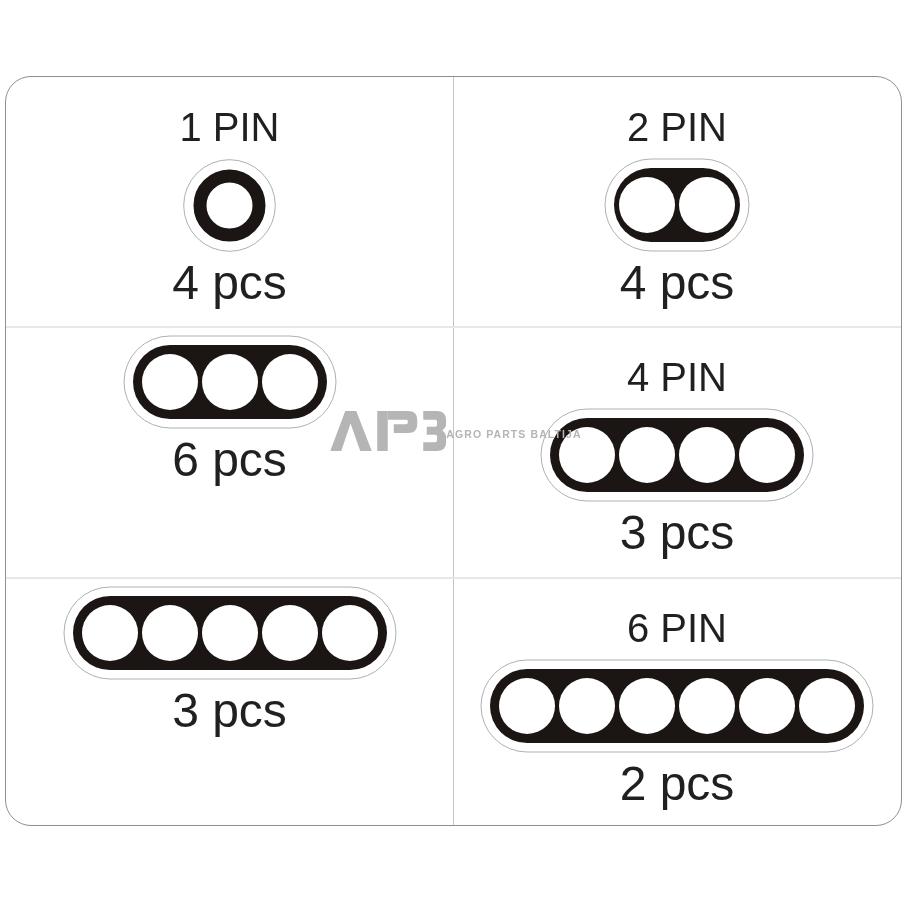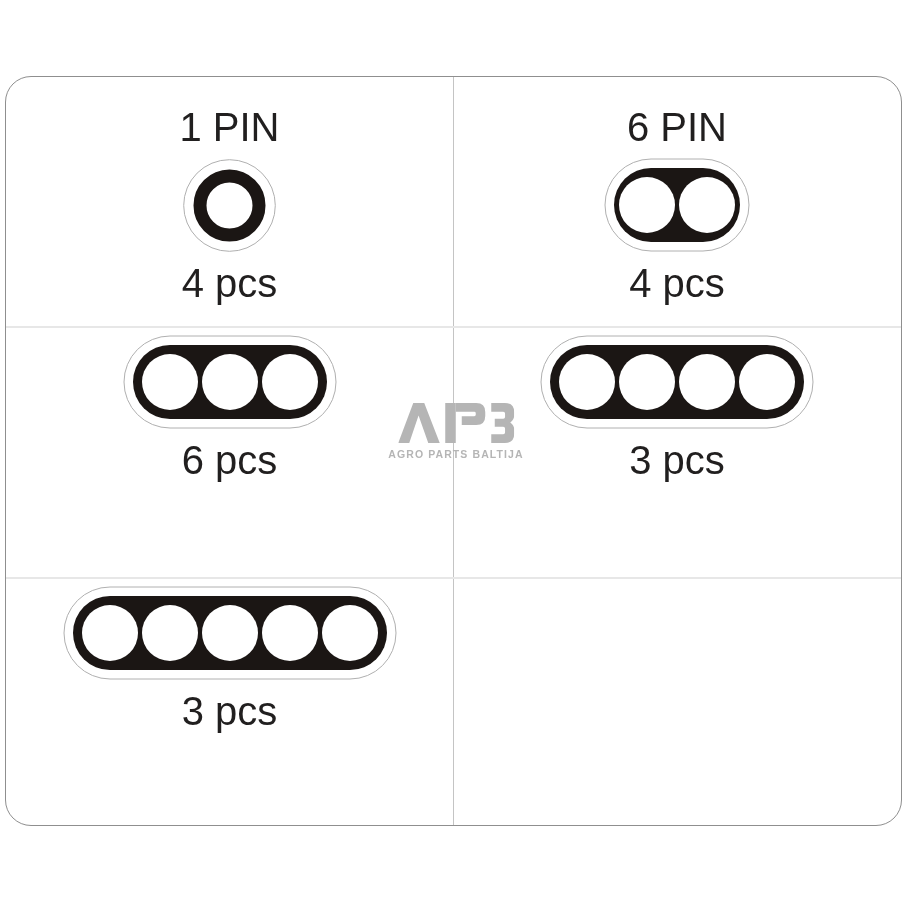--- a/index.html
+++ b/index.html
@@ -16,29 +16,29 @@
     position:absolute;inset:0;
     display:grid;grid-template-columns:447px 448px;grid-template-rows:250px 251px 249px;
   }
   .cell{display:flex;flex-direction:column;align-items:center;text-align:center;}
   .pin-title{
     margin-top:27px;height:46px;line-height:46px;font-size:40px;
     color:var(--ink,#211f1f);white-space:nowrap;
   }
   .connector-wrap{height:110px;display:flex;align-items:center;justify-content:center;}
   .pcs-label{
-    height:46px;line-height:46px;font-size:40px;color:var(--ink,#211f1f);white-space:nowrap;
+    height:46px;line-height:46px;font-size:48px;color:var(--ink,#211f1f);white-space:nowrap;
   }
   .divider-v{position:absolute;left:447px;top:0;width:1px;height:100%;background:var(--div-v,#c4c4c4);}
   .divider-h{position:absolute;left:0;width:100%;height:2px;background:var(--div-h,#e7e7e7);}
   .divider-h.first{top:249px;}
   .divider-h.second{top:500px;}
   .watermark{
-    position:absolute;left:450px;top:326px;transform:translateX(-50%);
-    display:flex;flex-direction:column;align-items:center;z-index:3;pointer-events:none;
+    position:absolute;left:450px;top:334px;transform:translateX(-50%);
+    display:flex;flex-direction:row;align-items:center;z-index:3;pointer-events:none;
   }
   .watermark-tagline{
     margin-top:5px;font-size:10.5px;font-weight:700;letter-spacing:1.1px;
     color:var(--wm,#b5b5b5);white-space:nowrap;
   }
 </style>
 </head>
 <body>
 
 <div class="canvas">
@@ -50,21 +50,21 @@
         <div class="connector-wrap connector-slot">
             <svg width="95" height="95" viewBox="0 0 95 95">
               <circle cx="47.5" cy="47.5" r="45.8" fill="#ffffff" stroke="#b0b0b0" stroke-width="1"></circle>
               <circle cx="47.5" cy="47.5" r="29.5" fill="#ffffff" stroke="#1b1614" stroke-width="13"></circle>
             </svg>
           </div>
         <div class="pcs-label">4 pcs</div>
       </div>
 
       <div class="cell">
-        <div class="pin-title">6 PIN</div>
+        <div class="pin-title">2 PIN</div>
         <div class="connector-wrap connector-slot">
             <svg width="146" height="94" viewBox="0 0 146 94">
               <rect x="1" y="1" width="144" height="92" rx="46" fill="#ffffff" stroke="#b0b0b0" stroke-width="1"></rect>
               <rect x="10" y="10" width="126" height="74" rx="37" fill="#1b1614"></rect>
               <circle cx="43" cy="47" r="28" fill="#ffffff"></circle>
               <circle cx="103" cy="47" r="28" fill="#ffffff"></circle>
             </svg>
           </div>
         <div class="pcs-label">4 pcs</div>
       </div>
@@ -76,20 +76,21 @@
               <rect x="10" y="10" width="194" height="74" rx="37" fill="#1b1614"></rect>
               <circle cx="47" cy="47" r="28" fill="#ffffff"></circle>
               <circle cx="107" cy="47" r="28" fill="#ffffff"></circle>
               <circle cx="167" cy="47" r="28" fill="#ffffff"></circle>
             </svg>
           </div>
         <div class="pcs-label">6 pcs</div>
       </div>
 
       <div class="cell">
+        <div class="pin-title">4 PIN</div>
         <div class="connector-wrap connector-slot">
             <svg width="274" height="94" viewBox="0 0 274 94">
               <rect x="1" y="1" width="272" height="92" rx="46" fill="#ffffff" stroke="#b0b0b0" stroke-width="1"></rect>
               <rect x="10" y="10" width="254" height="74" rx="37" fill="#1b1614"></rect>
               <circle cx="47" cy="47" r="28" fill="#ffffff"></circle>
               <circle cx="107" cy="47" r="28" fill="#ffffff"></circle>
               <circle cx="167" cy="47" r="28" fill="#ffffff"></circle>
               <circle cx="227" cy="47" r="28" fill="#ffffff"></circle>
             </svg>
           </div>
@@ -104,20 +105,36 @@
               <circle cx="47" cy="47" r="28" fill="#ffffff"></circle>
               <circle cx="107" cy="47" r="28" fill="#ffffff"></circle>
               <circle cx="167" cy="47" r="28" fill="#ffffff"></circle>
               <circle cx="227" cy="47" r="28" fill="#ffffff"></circle>
               <circle cx="287" cy="47" r="28" fill="#ffffff"></circle>
             </svg>
           </div>
         <div class="pcs-label">3 pcs</div>
       </div>
 
+      <div class="cell">
+        <div class="pin-title">6 PIN</div>
+        <div class="connector-wrap connector-slot">
+            <svg width="394" height="94" viewBox="0 0 394 94">
+              <rect x="1" y="1" width="392" height="92" rx="46" fill="#ffffff" stroke="#b0b0b0" stroke-width="1"></rect>
+              <rect x="10" y="10" width="374" height="74" rx="37" fill="#1b1614"></rect>
+              <circle cx="47" cy="47" r="28" fill="#ffffff"></circle>
+              <circle cx="107" cy="47" r="28" fill="#ffffff"></circle>
+              <circle cx="167" cy="47" r="28" fill="#ffffff"></circle>
+              <circle cx="227" cy="47" r="28" fill="#ffffff"></circle>
+              <circle cx="287" cy="47" r="28" fill="#ffffff"></circle>
+              <circle cx="347" cy="47" r="28" fill="#ffffff"></circle>
+            </svg>
+          </div>
+        <div class="pcs-label">2 pcs</div>
+      </div>
 
     </div>
 
     <div class="divider-v"></div>
     <div class="divider-h first"></div>
     <div class="divider-h second"></div>
 
     <div class="watermark">
       <svg width="116" height="40" viewBox="0 0 116 40" role="img" aria-label="AP3">
         <g class="wm-fill">

